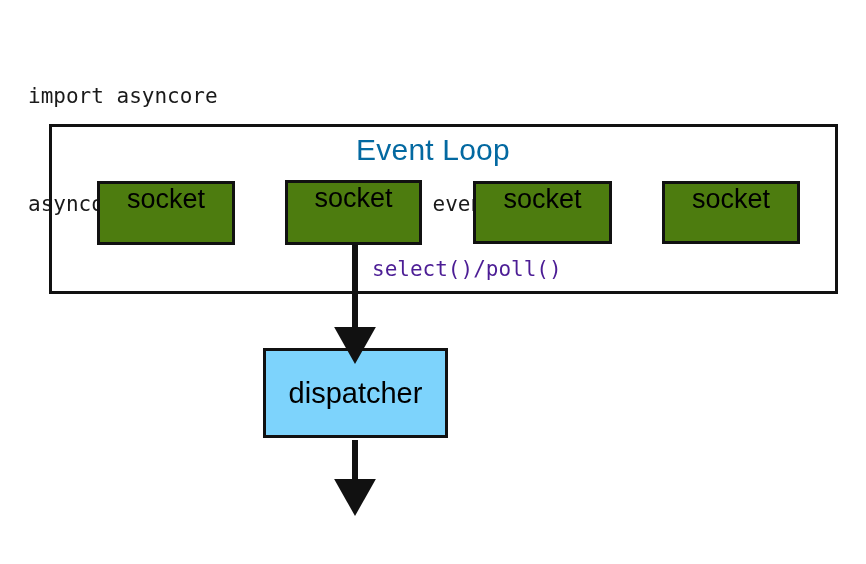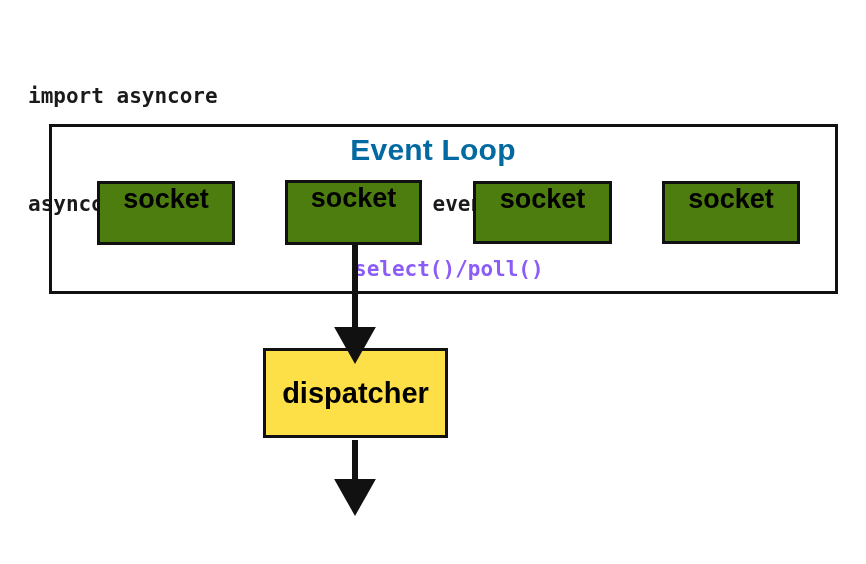--- a/index.html
+++ b/index.html
@@ -16,21 +16,20 @@
     font-family: "Liberation Sans", sans-serif;
     color: #000000;
   }
 
   #diagram-root {
     position: absolute;
     left: 0;
     top: 0;
     width: 866px;
     height: 516px;
-    font-weight: bold;
   }
 
   
   .code-block {
     position: absolute;
     left: 28px;
     top: 6px;
     font-family: "DejaVu Sans Mono", "Liberation Mono", monospace;
     font-size: 21px;
     line-height: 36px;
@@ -85,39 +84,39 @@
   }
 
   .socket-1 { left: 97px;  top: 181px; width: 138px; height: 64px; }
   .socket-2 { left: 285px; top: 180px; width: 137px; height: 65px; }
   .socket-3 { left: 473px; top: 181px; width: 139px; height: 63px; }
   .socket-4 { left: 662px; top: 181px; width: 138px; height: 63px; }
 
   
   .select-poll-label {
     position: absolute;
-    left: 354px;
+    left: 372px;
     top: 256px;
     font-family: "DejaVu Sans Mono", "Liberation Mono", monospace;
     font-size: 21px;
     line-height: 26px;
     white-space: pre;
-    color: #8b5cf6;
+    color: #4c1d95;
   }
 
   
   .dispatcher-box {
     position: absolute;
     left: 263px;
     top: 348px;
     width: 185px;
     height: 90px;
     border: 3px solid #111111;
     box-sizing: border-box;
-    background: #fde047;
+    background: #7dd3fc;
     display: flex;
     align-items: center;
     justify-content: center;
   }
   .dispatcher-label {
     font-family: "Liberation Sans", sans-serif;
     font-size: 29px;
     line-height: 34px;
     color: #000000;
   }

